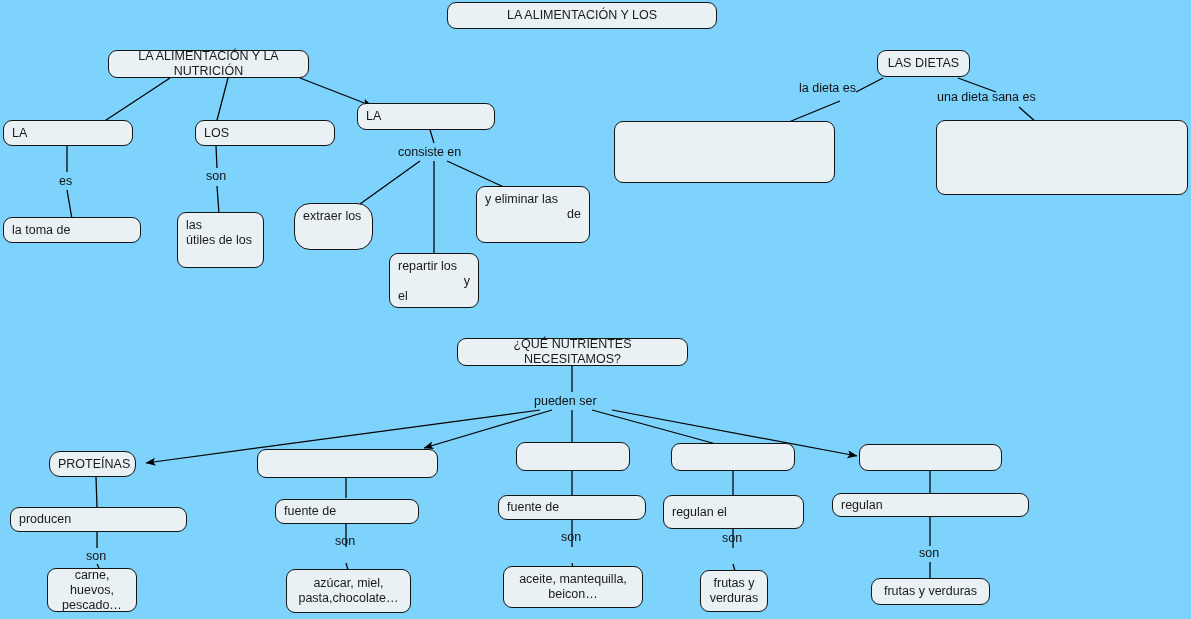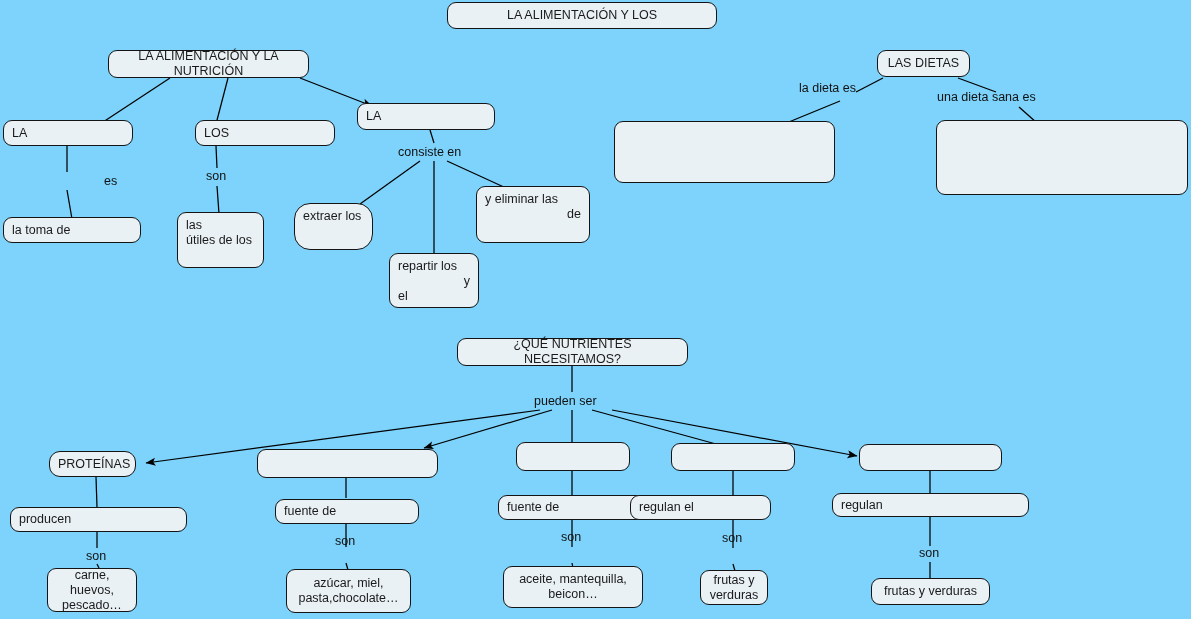--- a/index.html
+++ b/index.html
@@ -202,21 +202,21 @@
   </div>
 
   <div class="node vcenter" style="left:275px; top:499px; width:144px; height:25px;">
     <span class="ln l">fuente de</span>
   </div>
 
   <div class="node vcenter" style="left:498px; top:495px; width:148px; height:25px;">
     <span class="ln l">fuente de</span>
   </div>
 
-  <div class="node vcenter" style="left:630px; top:495px; width:141px; height:25px;">
+  <div class="node vcenter" style="left:663px; top:495px; width:141px; height:34px;">
     <span class="ln l">regulan el</span>
   </div>
 
   <div class="node vcenter" style="left:832px; top:493px; width:197px; height:24px;">
     <span class="ln l">regulan</span>
   </div>
 
   <div class="node center" style="left:47px; top:568px; width:90px; height:44px;">
     <span class="ln c">carne, huevos,</span>
     <span class="ln c">pescado…</span>
@@ -225,30 +225,30 @@
   <div class="node center" style="left:286px; top:569px; width:125px; height:44px;">
     <span class="ln c">azúcar, miel,</span>
     <span class="ln c">pasta,chocolate…</span>
   </div>
 
   <div class="node center" style="left:503px; top:566px; width:140px; height:42px;">
     <span class="ln c">aceite, mantequilla,</span>
     <span class="ln c">beicon…</span>
   </div>
 
-  <div class="node center" style="left:700px; top:570px; width:68px; height:35px;">
+  <div class="node center" style="left:700px; top:570px; width:68px; height:42px;">
     <span class="ln c">frutas y</span>
     <span class="ln c">verduras</span>
   </div>
 
   <div class="node center" style="left:871px; top:578px; width:119px; height:27px;">
     <span class="ln c">frutas y verduras</span>
   </div>
 
-  <div class="link-label" style="left:59px; top:174px;margin-left:45px;">es</div>
+  <div class="link-label" style="left:59px; top:174px;">es</div>
   <div class="link-label" style="left:206px; top:169px;">son</div>
   <div class="link-label" style="left:398px; top:145px;">consiste en</div>
   <div class="link-label" style="left:799px; top:81px;">la dieta es</div>
   <div class="link-label" style="left:937px; top:90px;">una dieta sana es</div>
   <div class="link-label" style="left:534px; top:394px;">pueden ser</div>
   <div class="link-label" style="left:86px; top:549px;">son</div>
   <div class="link-label" style="left:335px; top:534px;">son</div>
   <div class="link-label" style="left:561px; top:530px;">son</div>
   <div class="link-label" style="left:722px; top:531px;">son</div>
   <div class="link-label" style="left:919px; top:546px;">son</div>

